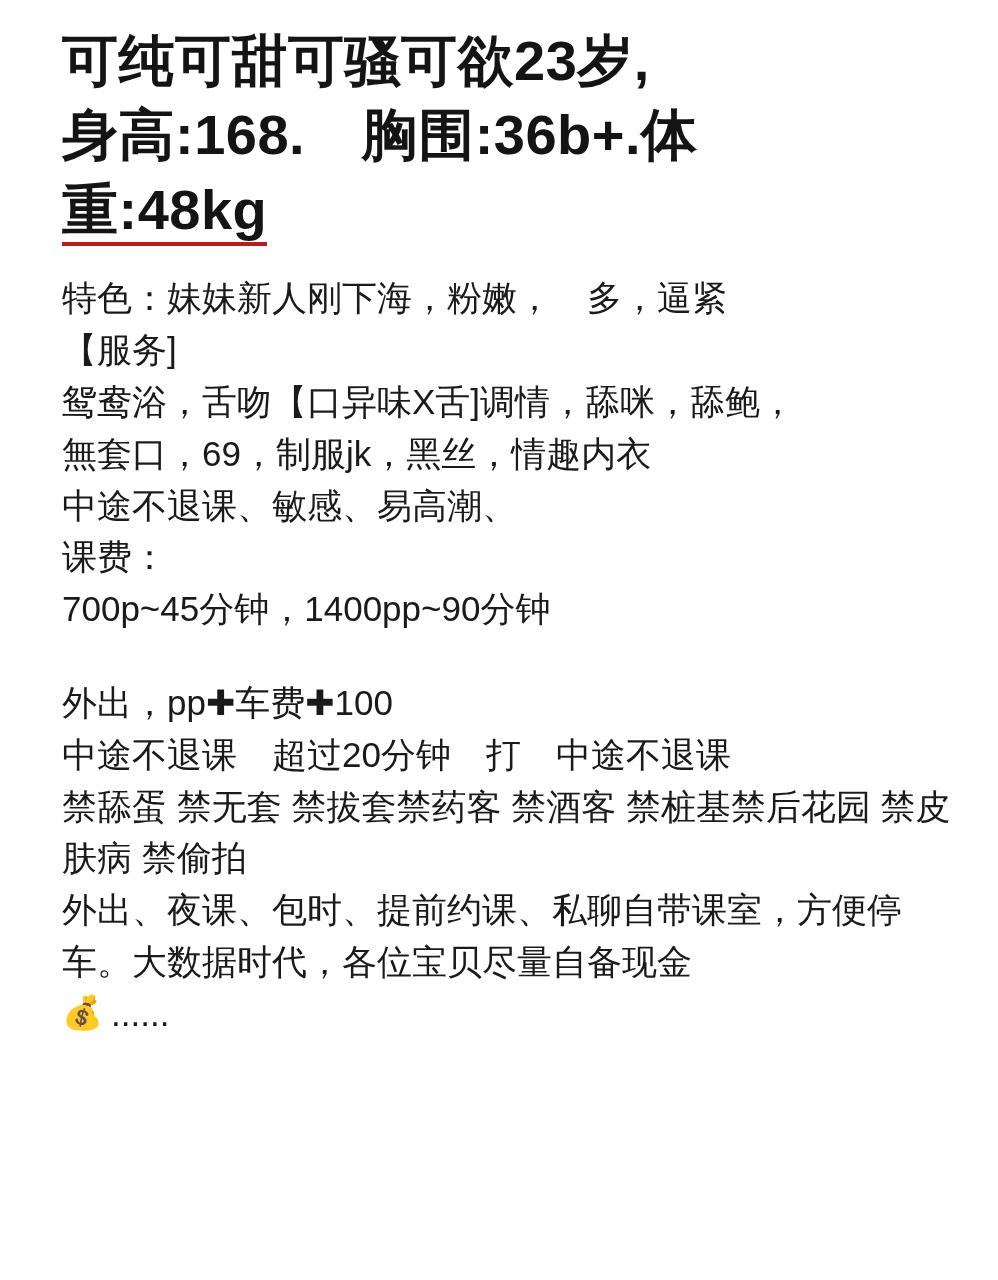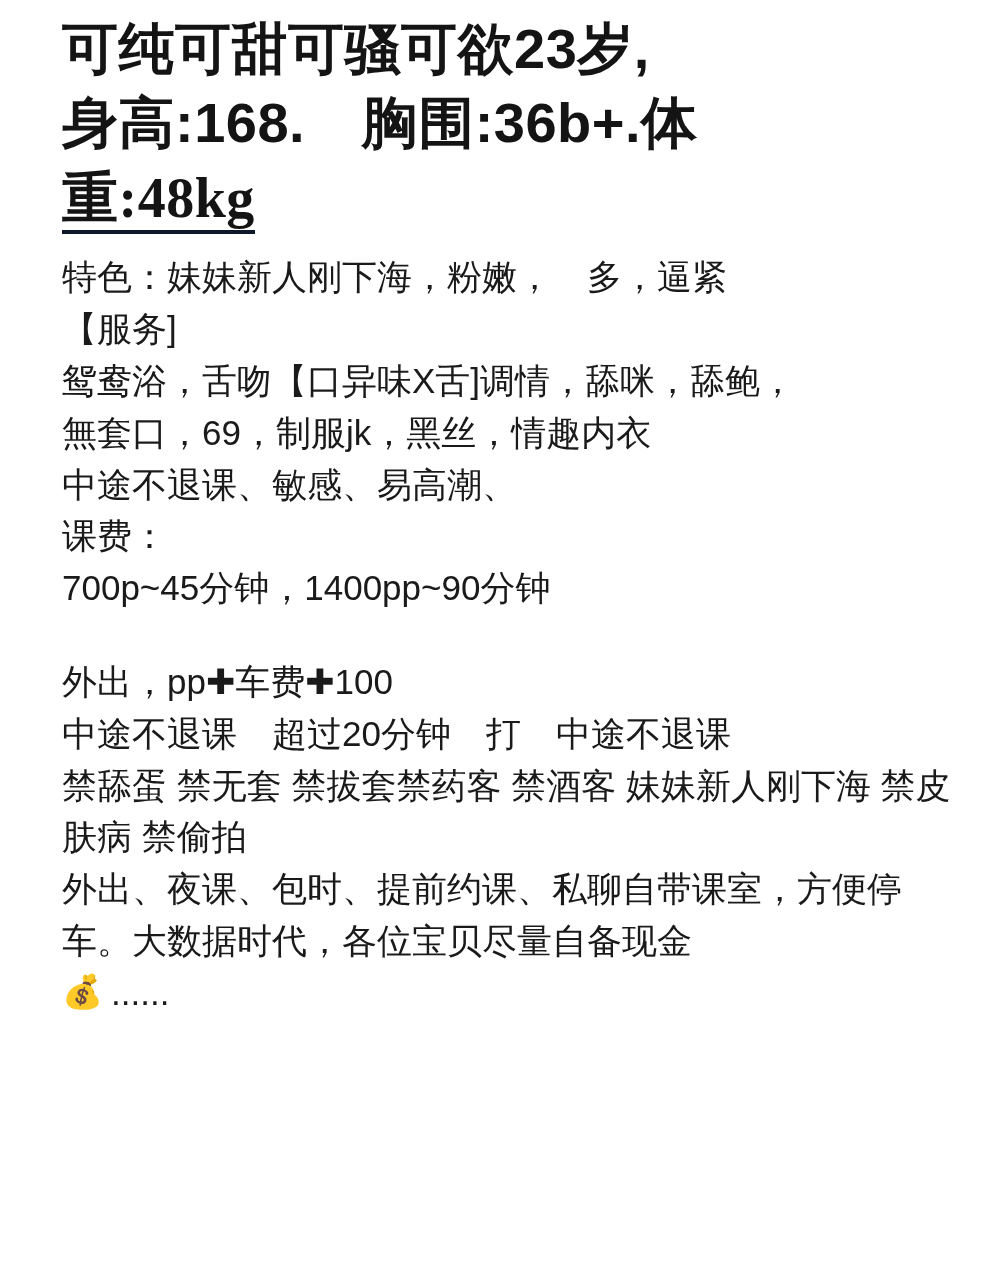--- a/index.html
+++ b/index.html
@@ -11,39 +11,38 @@
     width: 998px;
     height: 1280px;
     font-family: "Liberation Sans", "DejaVu Sans", sans-serif;
     color: #1a1a1a;
     overflow: hidden;
   }
   .page {
     box-sizing: border-box;
     width: 998px;
     height: 1280px;
-    padding: 12px 40px 0 62px;
+    padding: 24px 40px 0 62px;
     background: #ffffff;
   }
   .title {
     font-size: 56px;
     font-weight: bold;
     line-height: 1.33;
     letter-spacing: 0.5px;
     color: #141414;
     margin: 0 0 10px 0;
     word-break: break-word;
   }
   .title .underline {
-    border-bottom: 4px solid #0f172a;
+    border-bottom: 4px solid #b91c1c;
     padding-bottom: 1px;
-    font-family: Liberation Serif, serif;
   }
   .body-block {
-    margin-top: 16px;
+    margin-top: 25px;
   }
   .line {
     font-size: 35px;
     line-height: 1.48;
     color: #1a1a1a;
     white-space: pre-wrap;
     word-break: break-word;
   }
   .line.bold {
     font-weight: normal;
@@ -77,21 +76,21 @@
     <div class="line">特色：妹妹新人刚下海，粉嫩，　多，逼紧</div>
     <div class="line">【服务]</div>
     <div class="line">鸳鸯浴，舌吻【口异味X舌]调情，舔咪，舔鲍，</div>
     <div class="line">無套口，69，制服jk，黑丝，情趣内衣</div>
     <div class="line">中途不退课、敏感、易高潮、</div>
     <div class="line bold">课费：</div>
     <div class="line bold">700p~45分钟，1400pp~90分钟</div>
     <div class="spacer"></div>
     <div class="line">外出，pp✚车费✚100</div>
     <div class="line">中途不退课　超过20分钟　打　中途不退课</div>
-    <div class="line">禁舔蛋 禁无套 禁拔套禁药客 禁酒客 妹妹新人刚下海 禁皮肤病 禁偷拍</div>
+    <div class="line">禁舔蛋 禁无套 禁拔套禁药客 禁酒客 禁桩基禁后花园 禁皮肤病 禁偷拍</div>
     <div class="line">外出、夜课、包时、提前约课、私聊自带课室，方便停车。大数据时代，各位宝贝尽量自备现金</div>
     <div class="emoji-line">
       <span class="money-bag">💰</span>
       <span>......</span>
     </div>
   </div>
 
 </div>
 
 </body></html>

